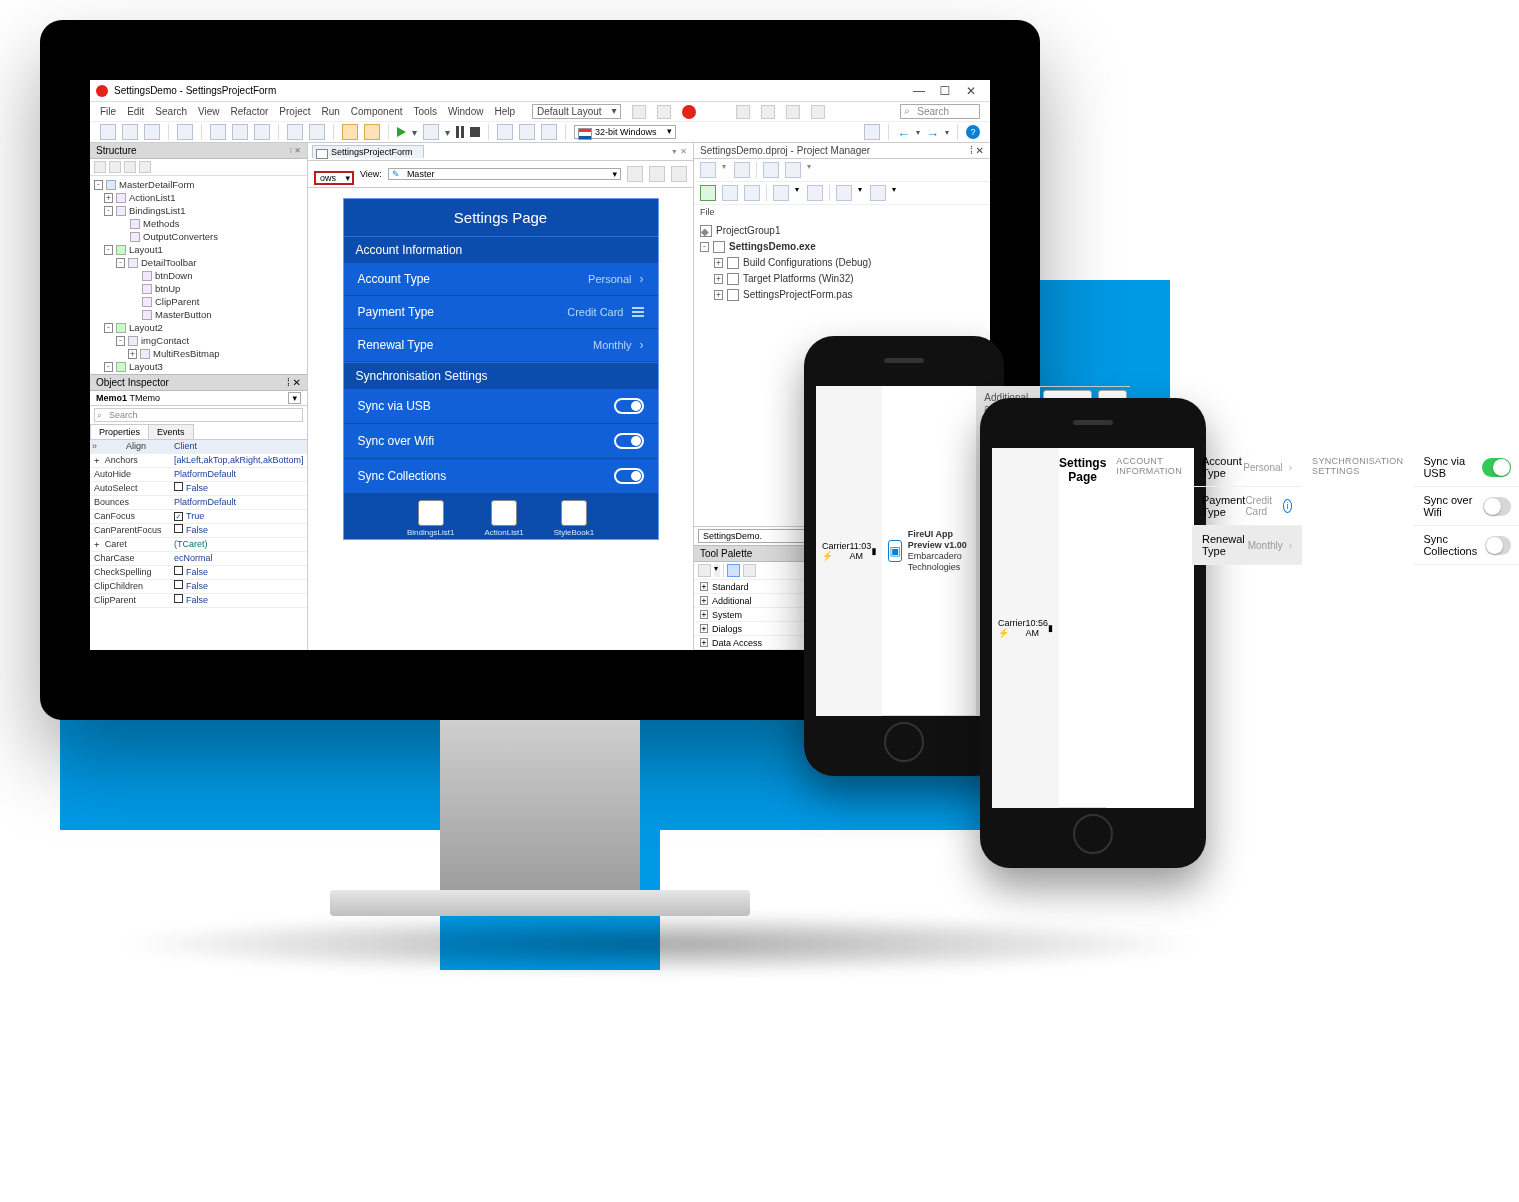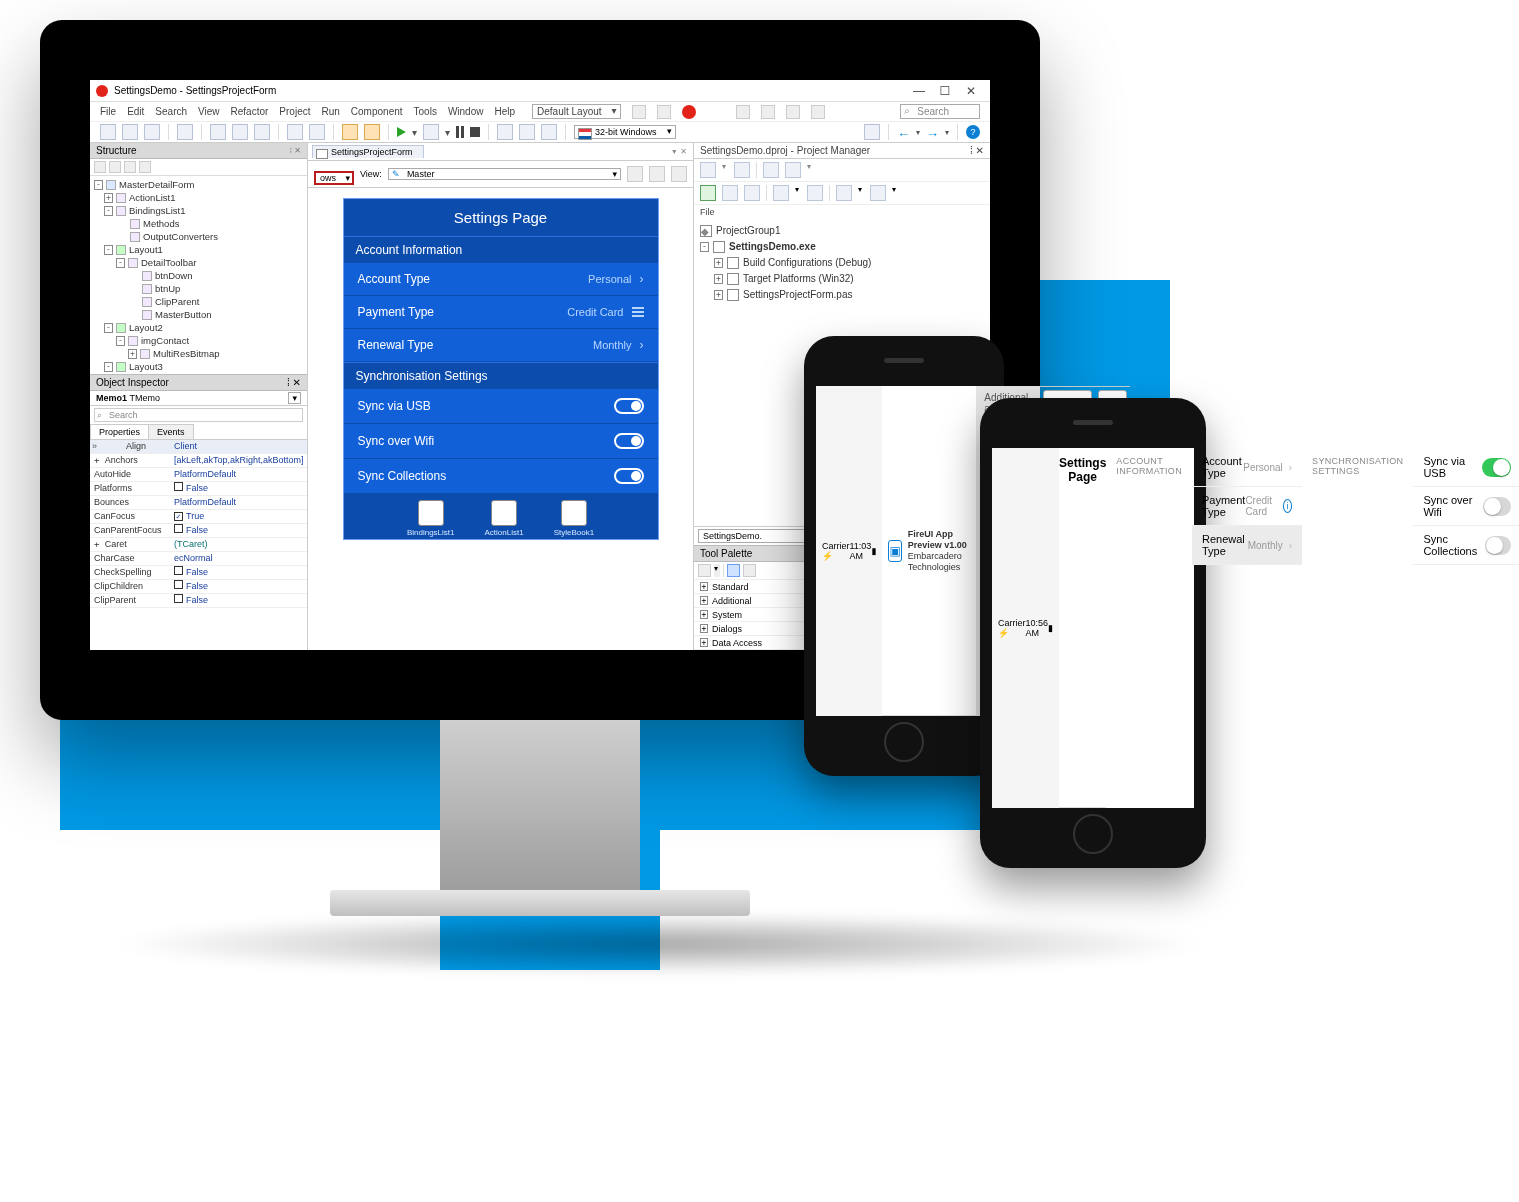--- a/index.html
+++ b/index.html
@@ -361,21 +361,21 @@
             </div>
             <div class="prow">
               <div class="pn"><span style="font-family: monospace;">+ </span>Anchors</div>
               <div class="pv">[akLeft,akTop,akRight,akBottom]</div>
             </div>
             <div class="prow">
               <div class="pn">AutoHide</div>
               <div class="pv">PlatformDefault</div>
             </div>
             <div class="prow">
-              <div class="pn">Platforms</div>
+              <div class="pn">AutoSelect</div>
               <div class="pv"><span class="chk"></span>False</div>
             </div>
             <div class="prow">
               <div class="pn">Bounces</div>
               <div class="pv">PlatformDefault</div>
             </div>
             <div class="prow">
               <div class="pn">CanFocus</div>
               <div class="pv"><span class="chk">✓</span>True</div>
             </div>

